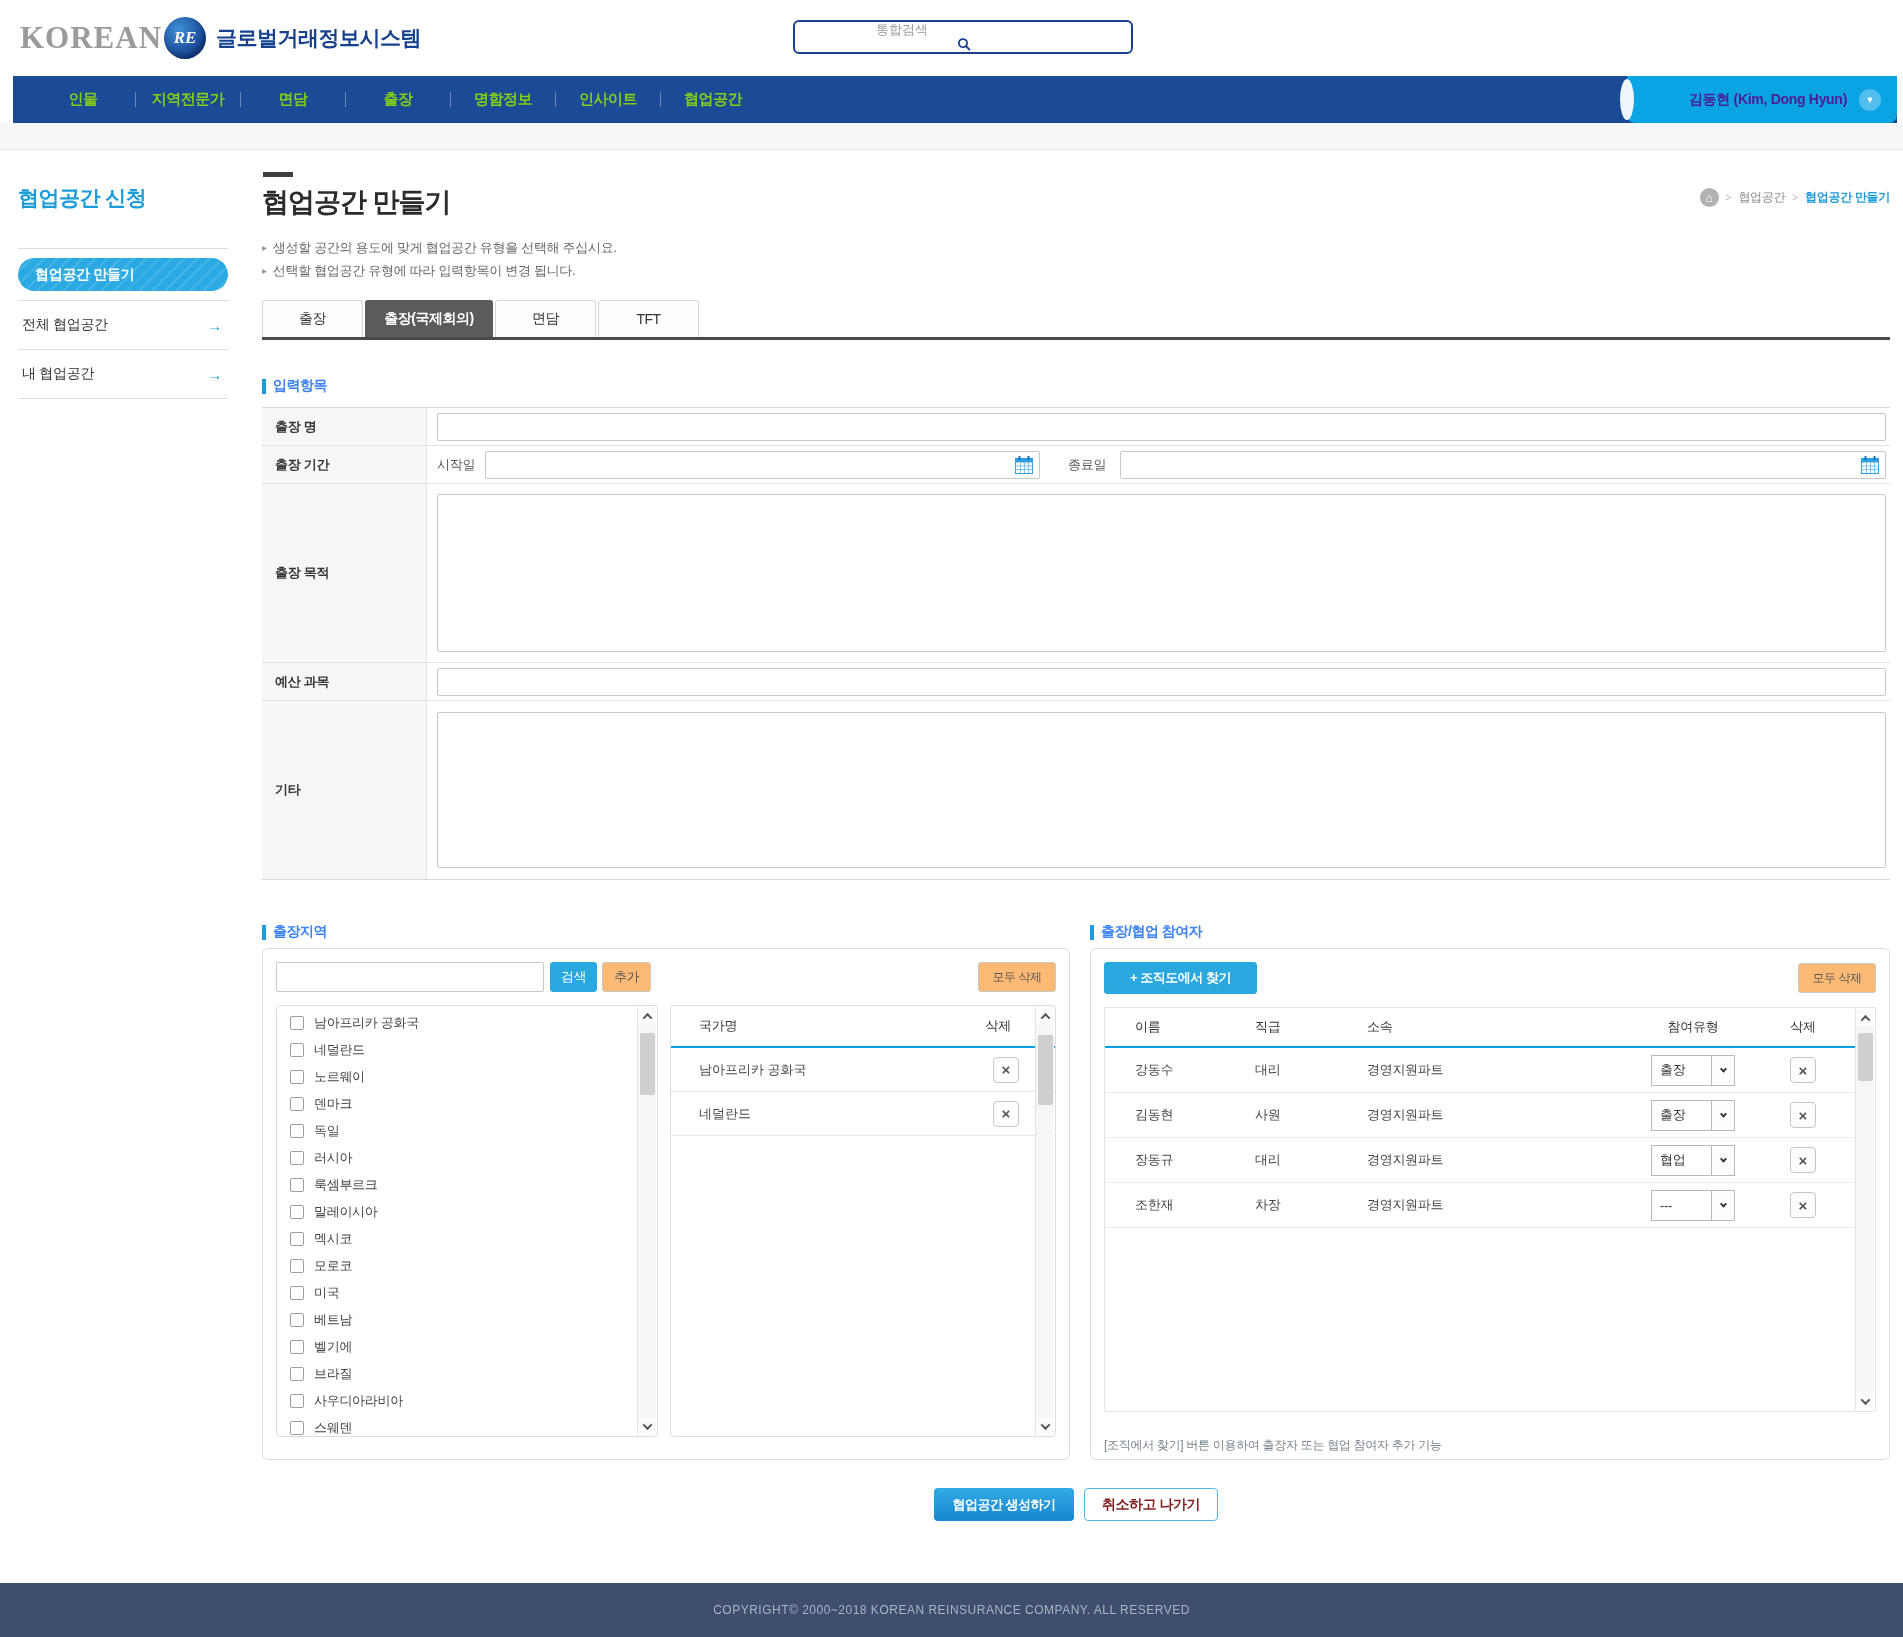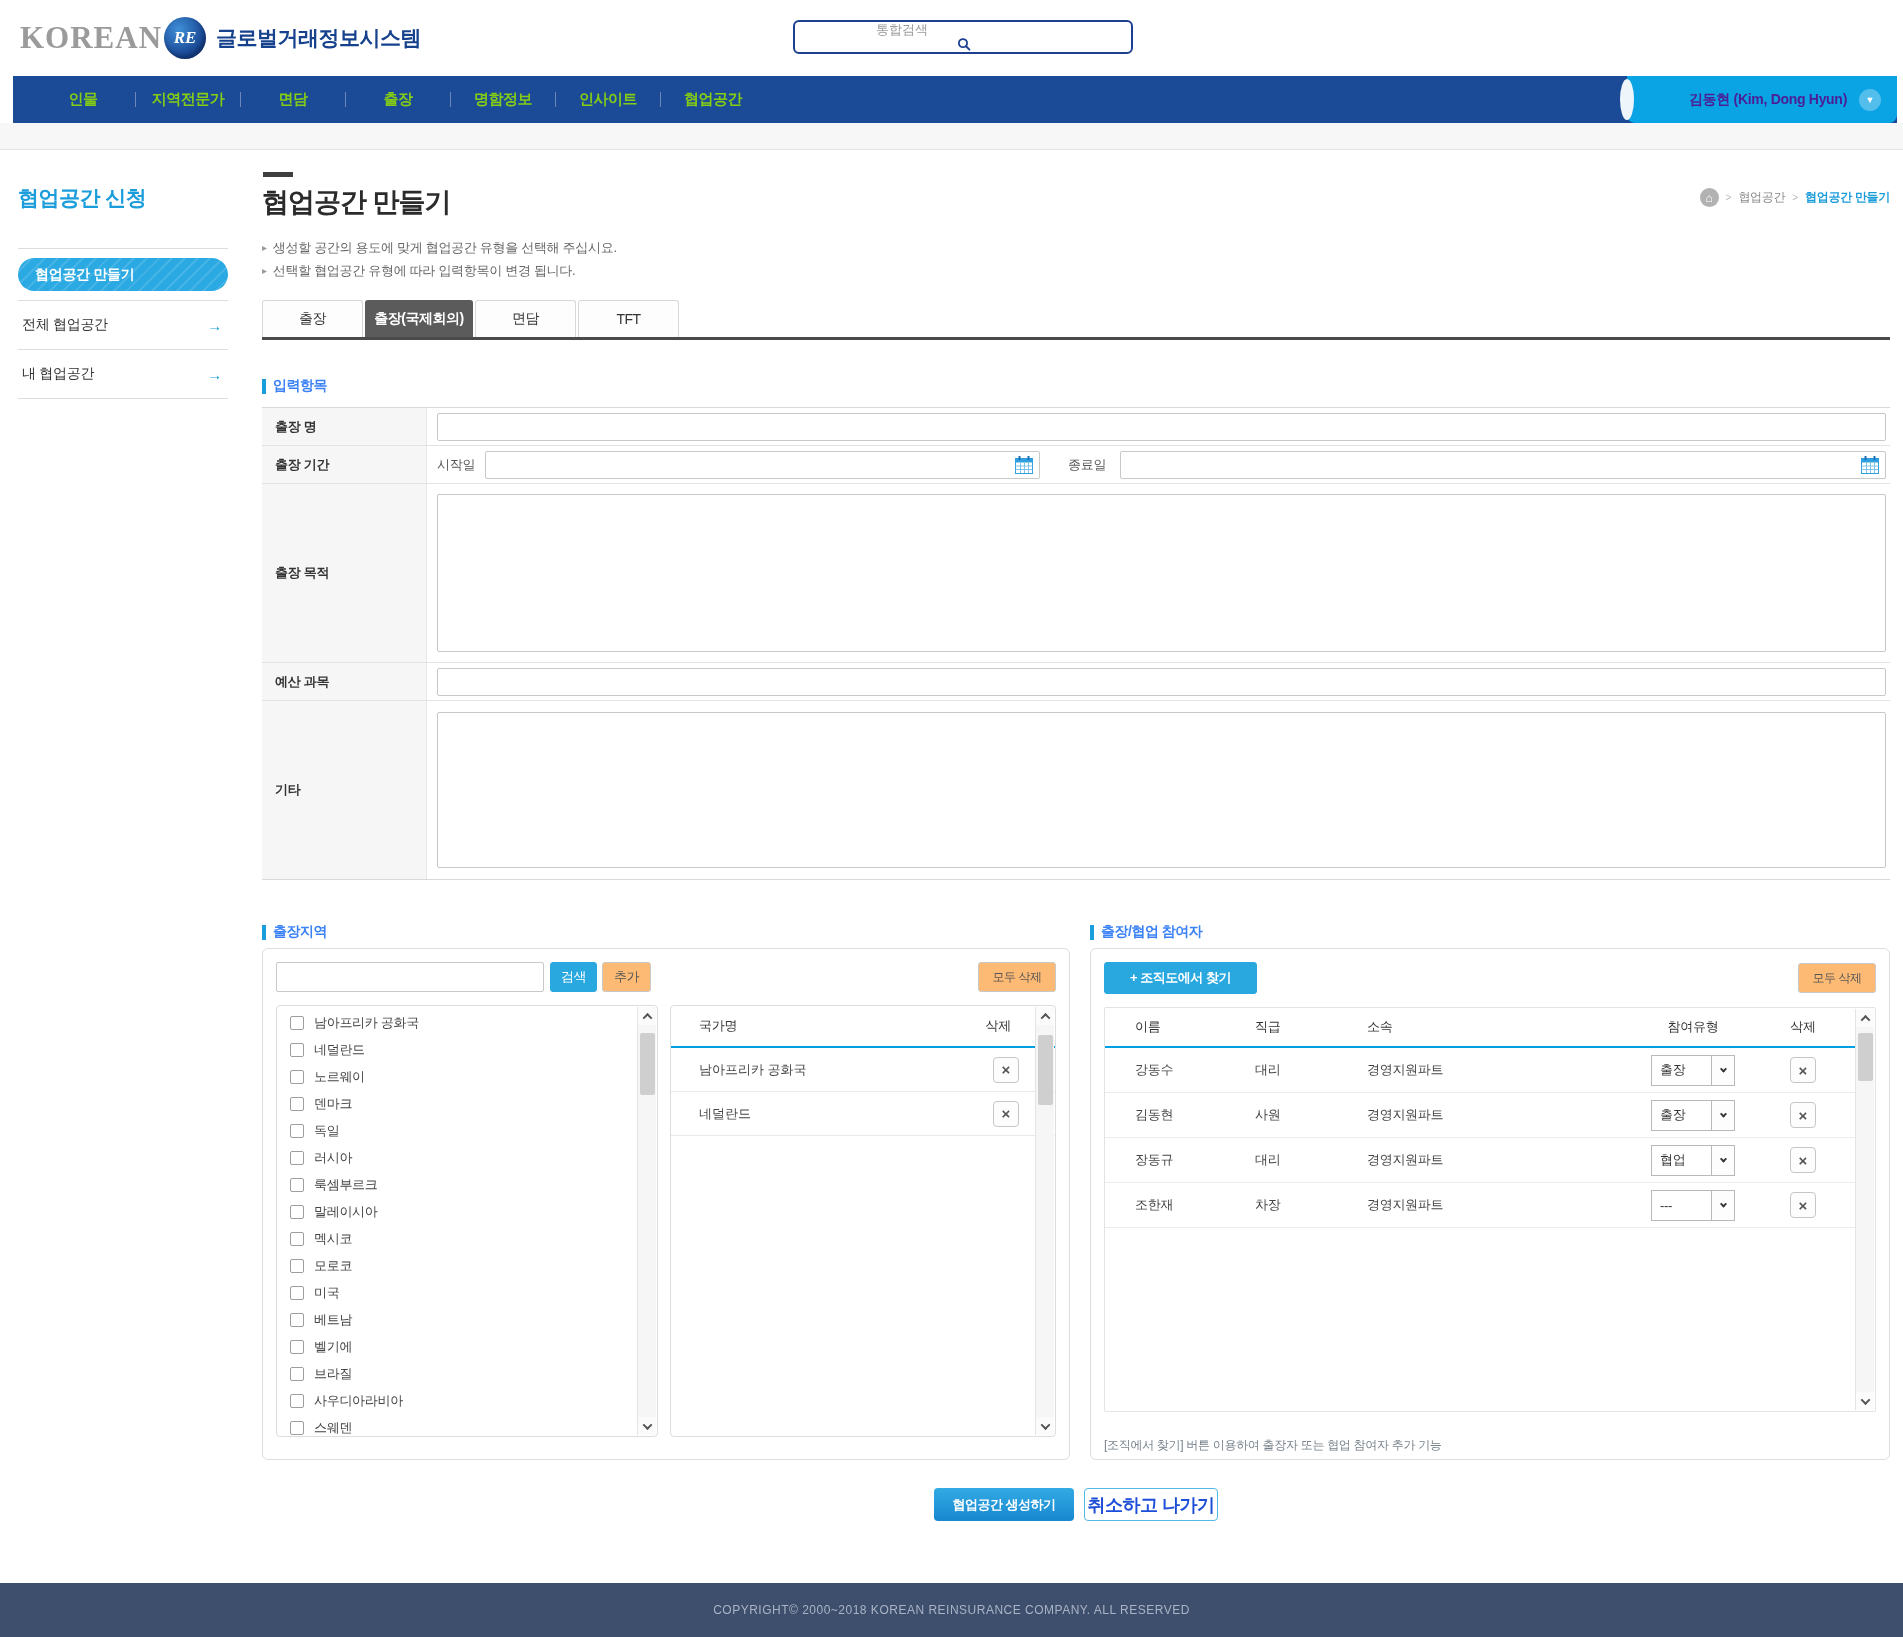--- a/index.html
+++ b/index.html
@@ -48,21 +48,21 @@
   .bc-sep { color:#bbb; font-size:10px; }
   .bc-item { cursor:pointer; letter-spacing:-0.3px; }
   .bc-item.active { color:#1c9ddb; font-weight:bold; }
   .instructions { position:absolute; left:0; top:86px; }
   .instruction-line { display:flex; align-items:center; gap:6px; font-size:13px; color:#666; line-height:23px; letter-spacing:-0.3px; }
   .tri { color:#9a9a9a; font-size:10px; }
 
   
   .tab-bar { position:absolute; left:0; top:150px; width:100%; height:40px; border-bottom:3px solid #4a4a4a; display:flex; align-items:flex-end; }
   .tab { width:101px; height:37px; background:#fdfdfd; border:1px solid #d8d8d8; border-bottom:none; border-radius:3px 3px 0 0; margin-right:2px; display:flex; align-items:center; justify-content:center; font-size:14px; color:#333; cursor:pointer; letter-spacing:-0.5px; }
-  .tab.active { width:108px; background:#5b5b5b; border-color:#5b5b5b; color:#fff; font-weight:bold; }
+  .tab.active { width:128px; background:#5b5b5b; border-color:#5b5b5b; color:#fff; font-weight:bold; }
 
   
   .section-label { display:flex; align-items:center; gap:7px; font-size:14px; font-weight:bold; color:#3b82f6; letter-spacing:-0.5px; }
   .blue-bar { width:4px; height:15px; background:#1c9ddb; }
   .lbl-fields { position:absolute; left:0; top:227px; }
   .lbl-region { position:absolute; left:0; top:773px; }
   .lbl-part { position:absolute; left:828px; top:773px; }
 
   
   .form-table { position:absolute; left:0; top:257px; width:100%; border-top:1px solid #d9d9d9; border-bottom:1px solid #d9d9d9; }
@@ -134,21 +134,21 @@
   .pc-del { width:104px; display:flex; justify-content:center; }
   .psel { width:84px; height:31px; border:1px solid #b9b9b9; background:#fff; display:flex; align-items:stretch; cursor:pointer; }
   .psel-val { flex:1; display:flex; align-items:center; padding-left:8px; font-size:13px; color:#333; }
   .psel-btn { width:23px; border-left:1px solid #b9b9b9; background:#fdfdfd; display:flex; align-items:center; justify-content:center; }
   .psel-btn .chev { width:5px; height:5px; border-width:2px; border-color:#333; }
   .p-note { margin-top:25px; font-size:12px; color:#78828c; letter-spacing:-0.3px; }
 
   
   .actions { position:absolute; left:0; top:1338px; width:100%; display:flex; justify-content:center; gap:10px; }
   .btn-create { width:140px; height:33px; border-radius:4px; background:linear-gradient(#33aae4,#1787cf); color:#fff; font-weight:bold; font-size:13px; border:none; }
-  .btn-cancel { width:134px; height:33px; border-radius:4px; background:#fff; border:1px solid #53b7e8; color:#1d4ed8; font-weight:bold; font-size:18px; }
+  .btn-cancel { width:134px; height:33px; border-radius:4px; background:#fff; border:1px solid #53b7e8; color:#7f1d1d; font-weight:bold; font-size:14px; }
 
   
   .footer { position:absolute; left:0; top:1583px; width:100%; height:54px; background:#3d4f6c; display:flex; align-items:center; justify-content:center; }
   .footer span { color:#aab3c6; font-size:12px; letter-spacing:.5px; }
 
   .cal-icon { flex-shrink:0; cursor:pointer; }
 </style>
 </head>
 <body>
 

